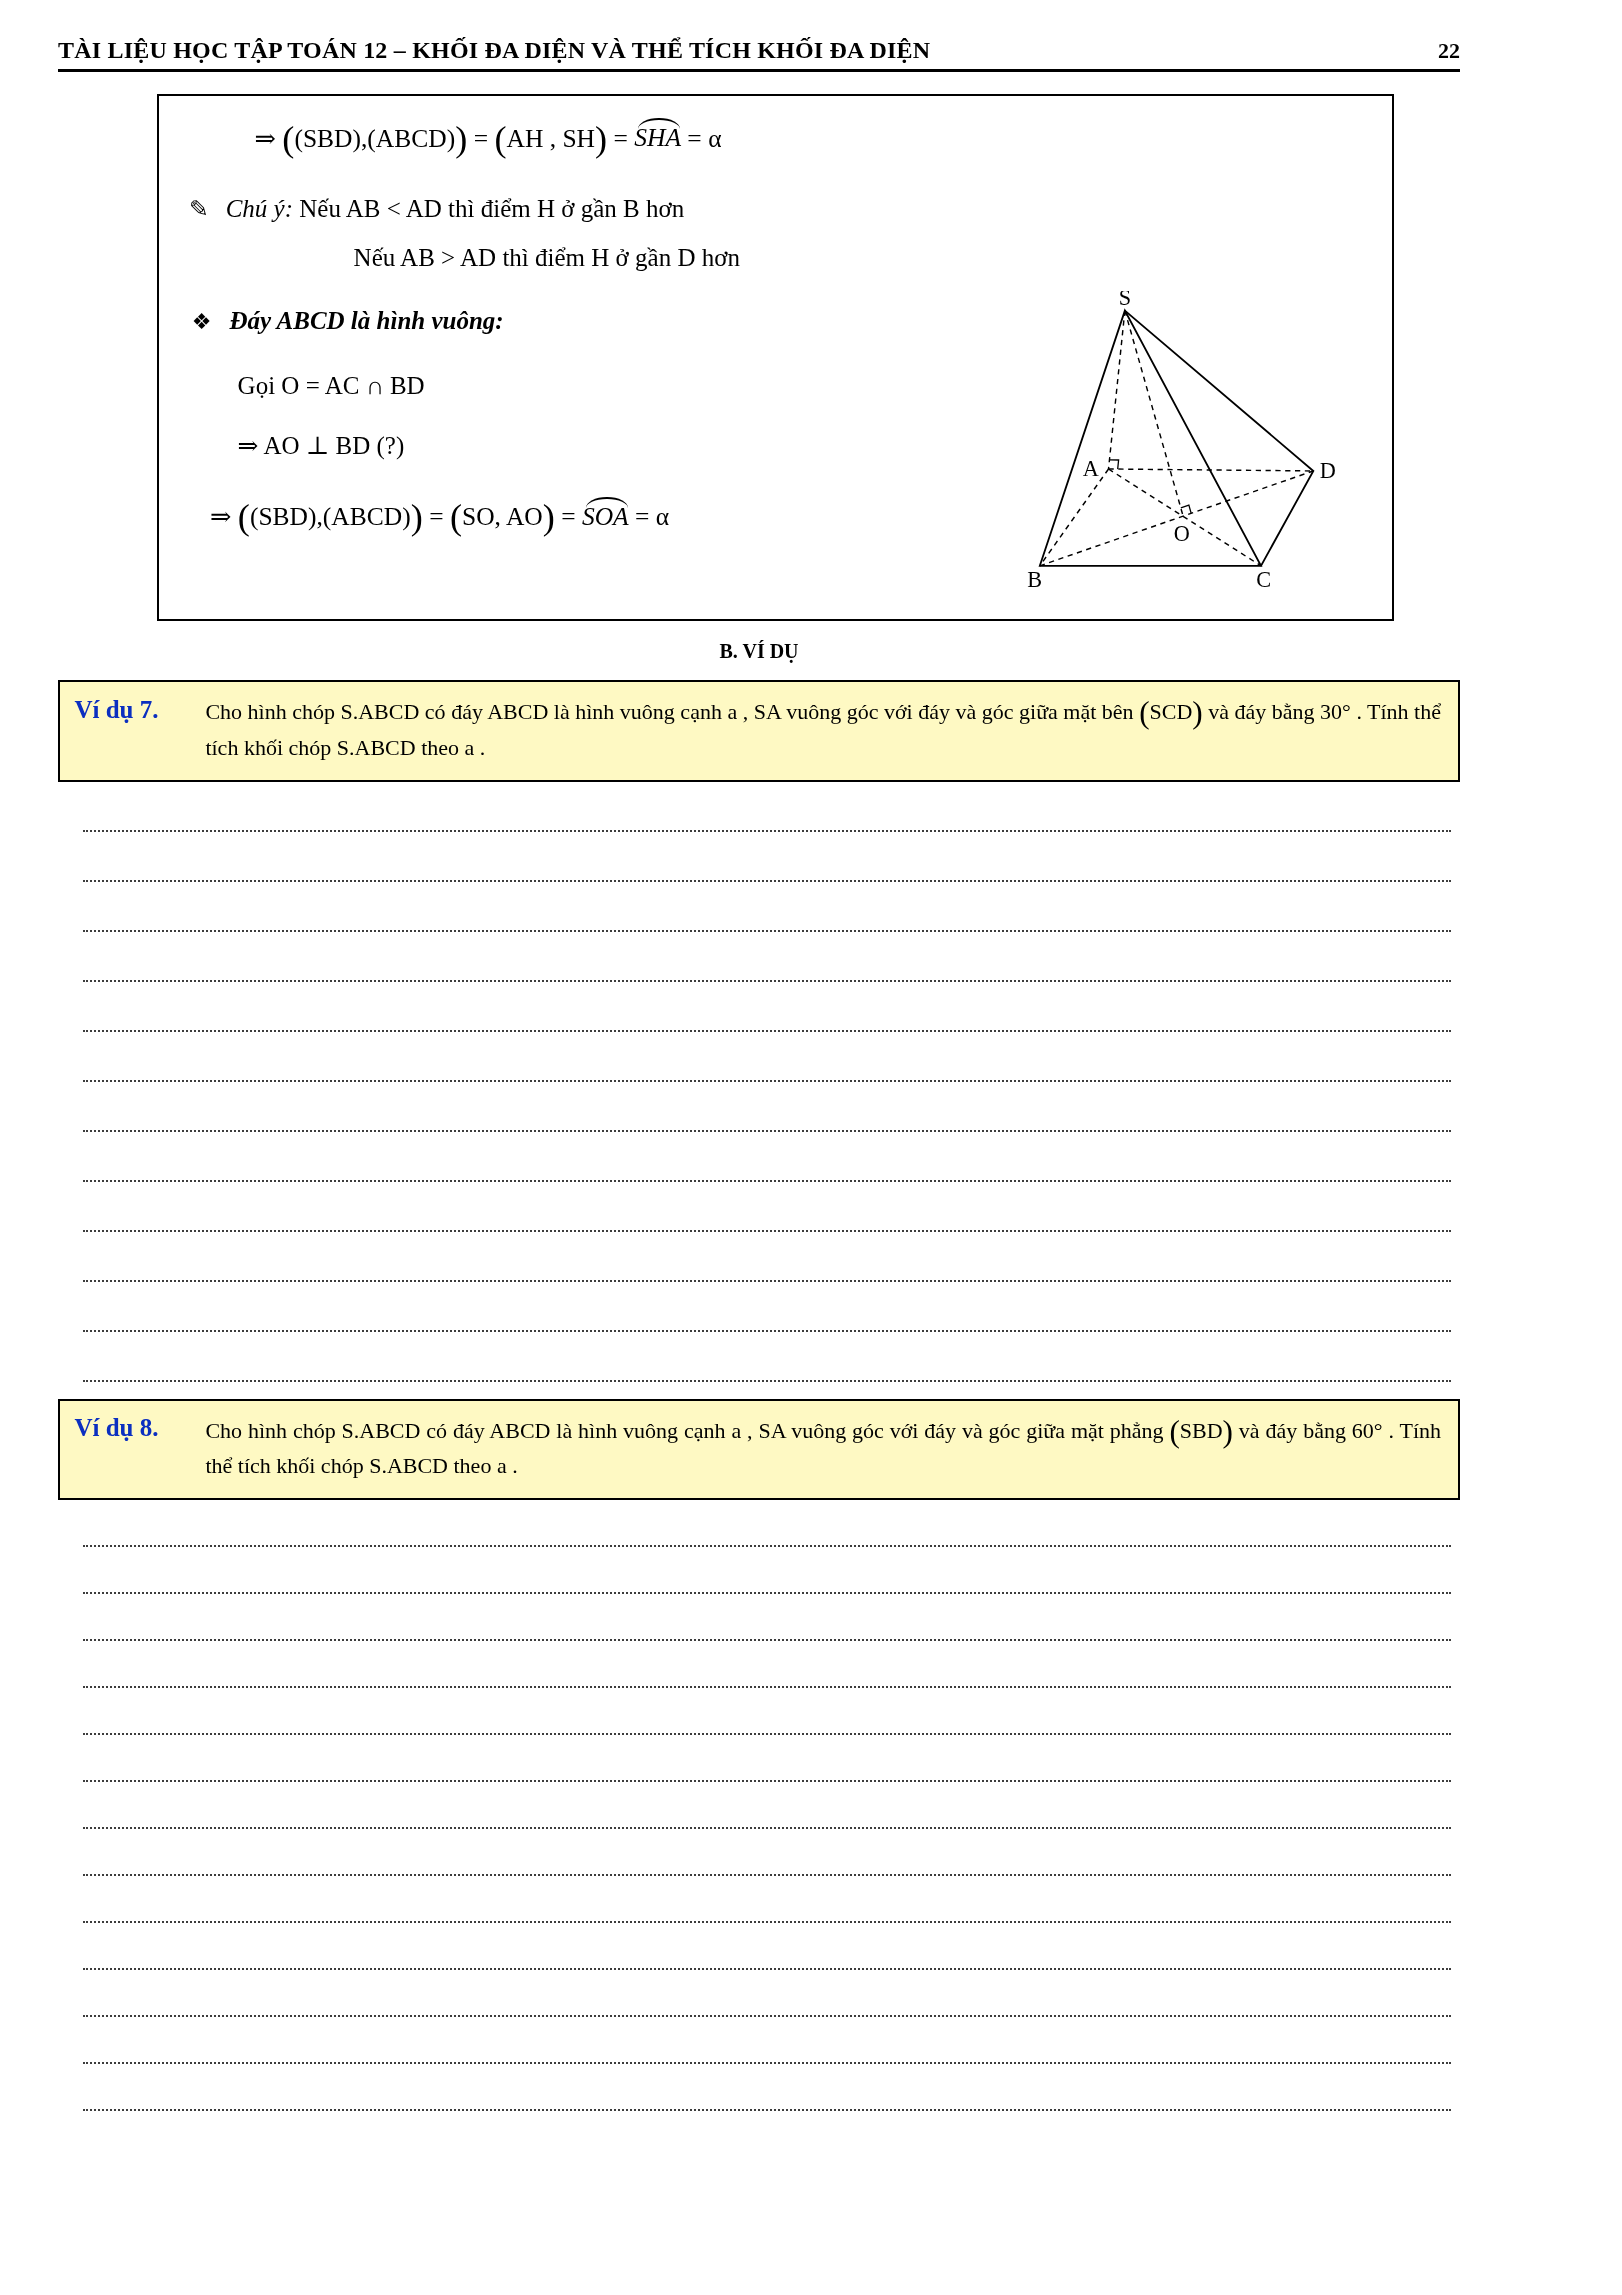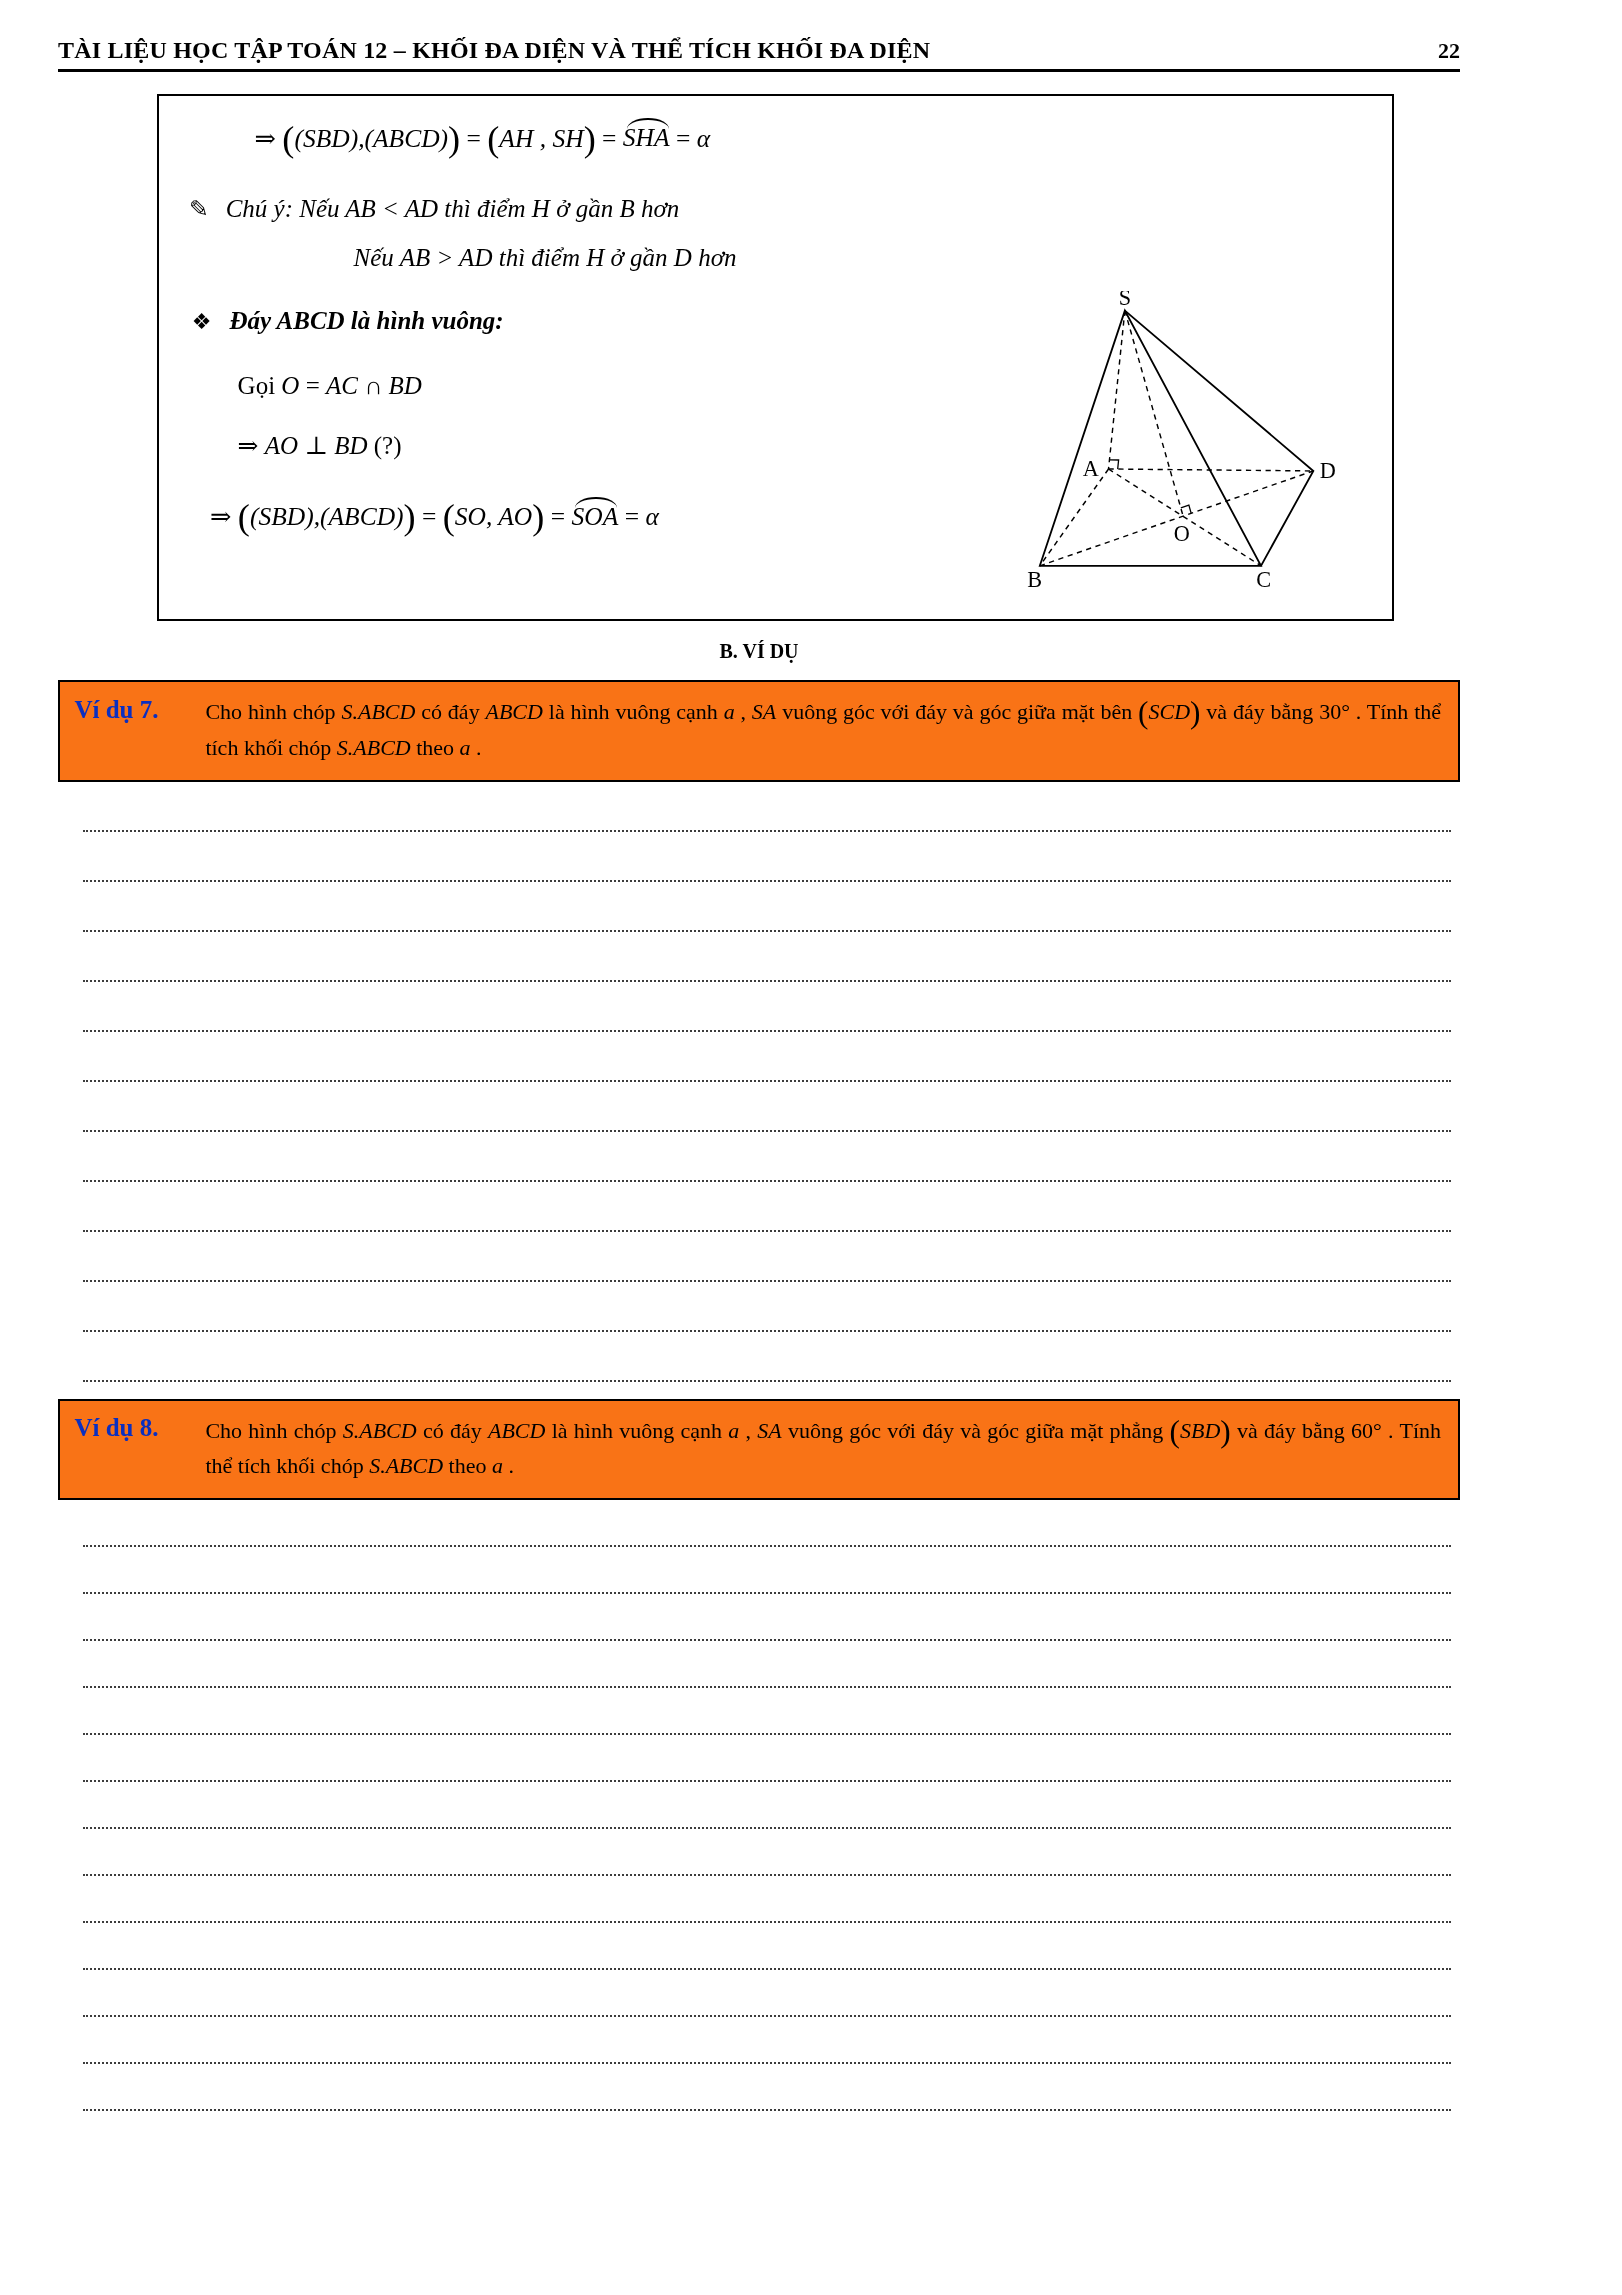--- a/index.html
+++ b/index.html
@@ -19,21 +19,21 @@
   .header-rule { height: 3.3px; background: #000; margin-top: 4.6px; }
 
   
   .theory-box {
     margin: 22px 0 0 99px; width: 1237px;
     border: 2.6px solid #000; position: relative;
     padding: 19.6px 19.6px 29px 23.6px; min-height: 527px;
   }
   .tline { font-size: 25px; line-height: 1.35; }
   .seg-r { font-style: normal; }
-  .seg-i { font-style: italic; }
+  .seg-i { }
   .seg-bi { font-style: italic; font-weight: bold; }
   .seg-p { font-size: 1.42em; line-height: 1; vertical-align: -0.12em; font-weight: 400; }
   .seg-ov { font-style: italic; position: relative; display: inline-block; }
   .seg-ov::before {
     content: ""; position: absolute; left: 8%; right: 2%; top: -0.12em; height: 0.36em;
     border-top: 2px solid #000; border-radius: 50% 50% 0 0 / 100% 100% 0 0;
   }
   .f-top { margin: 5.2px 0 0 72px; font-size: 25.5px; }
   .note-row { margin: 35px 0 0 6.5px; }
   .pencil-icon { font-size: 23.6px; margin-right: 10.5px; }
@@ -52,21 +52,21 @@
   .figure path.dash { stroke: #000; stroke-width: 2.2; fill: none; stroke-dasharray: 8 7; }
   .figure path.thin { stroke: #000; stroke-width: 2; fill: none; }
   .figure text { fill: #000; font-family: "Liberation Serif", serif; font-size: 34px; }
 
   
   .section-title { text-align: center; font-size: 20px; font-weight: bold; margin: 19.6px 0 17px 0; }
 
   
   .example-box {
     border: 2px solid #000; display: flex;
-    padding: 11.8px 17px 14.4px 14.4px; margin-top: 17px; background: #f97316;
+    padding: 11.8px 17px 14.4px 14.4px; margin-top: 17px; background: #fef9c3;
   }
   .example-label { color: var(--accent, #0B2FC0); font-weight: bold; font-size: 25px; width: 131px; flex: 0 0 auto; padding-top: 1.3px; }
   .example-text { font-size: 22px; line-height: 1.62; text-align: justify; flex: 1; }
 
   
   .answer-lines { margin: 0 9.2px 0 25px; }
   .answer-lines .dotted-line { height: 50px; border-bottom: 2px dotted #3c3c3c; }
   .answer-lines.g2 .dotted-line { height: 47px; }
 </style>
 </head>

